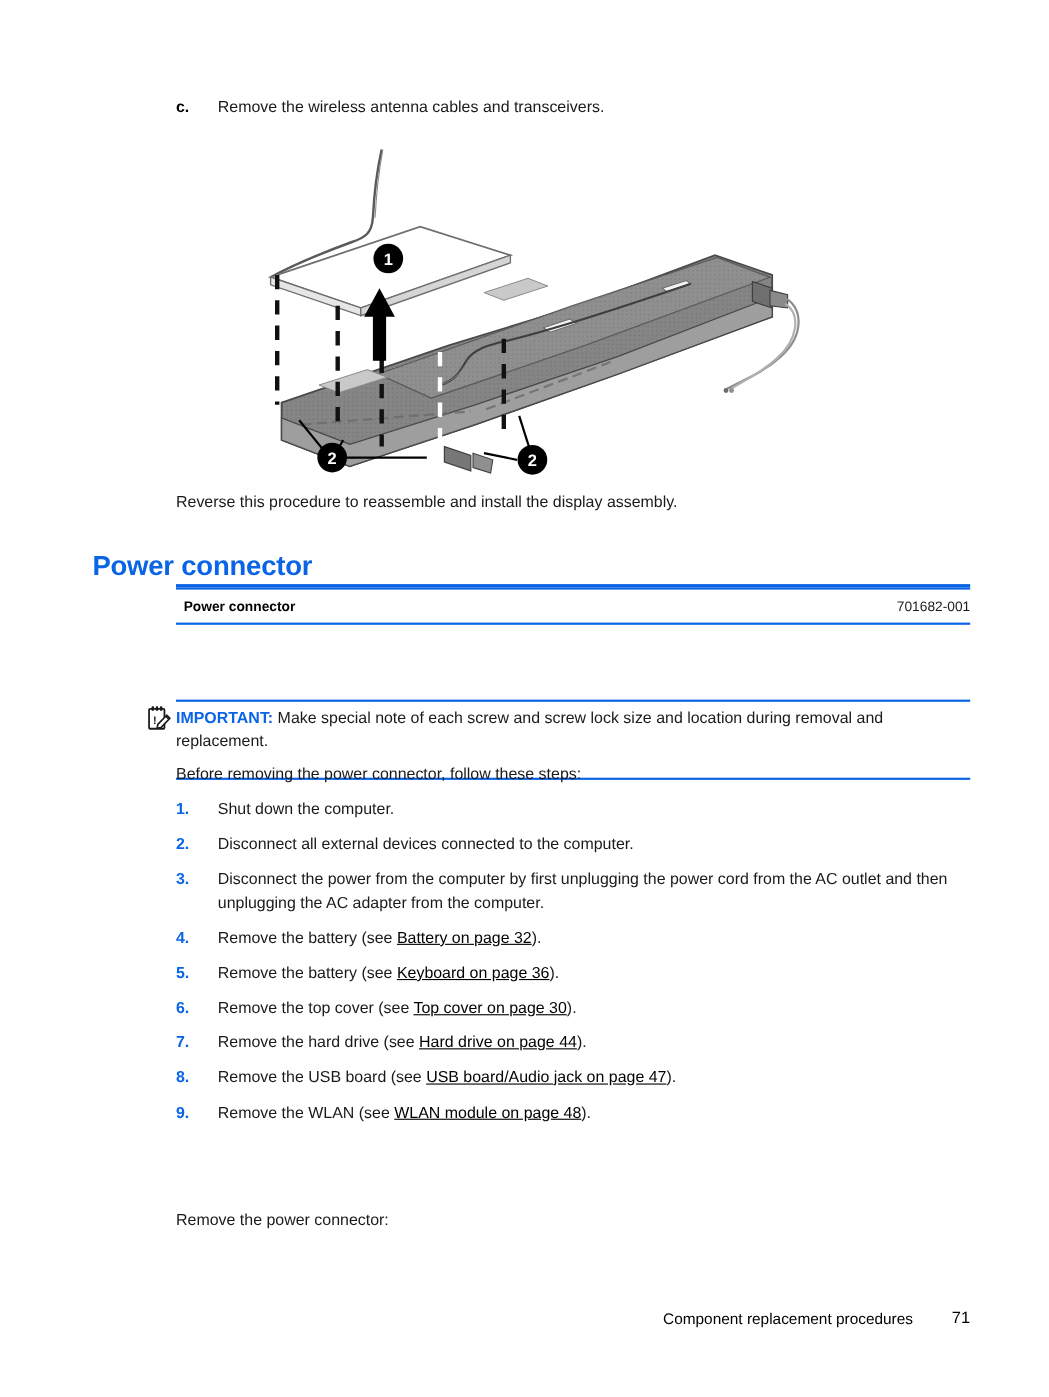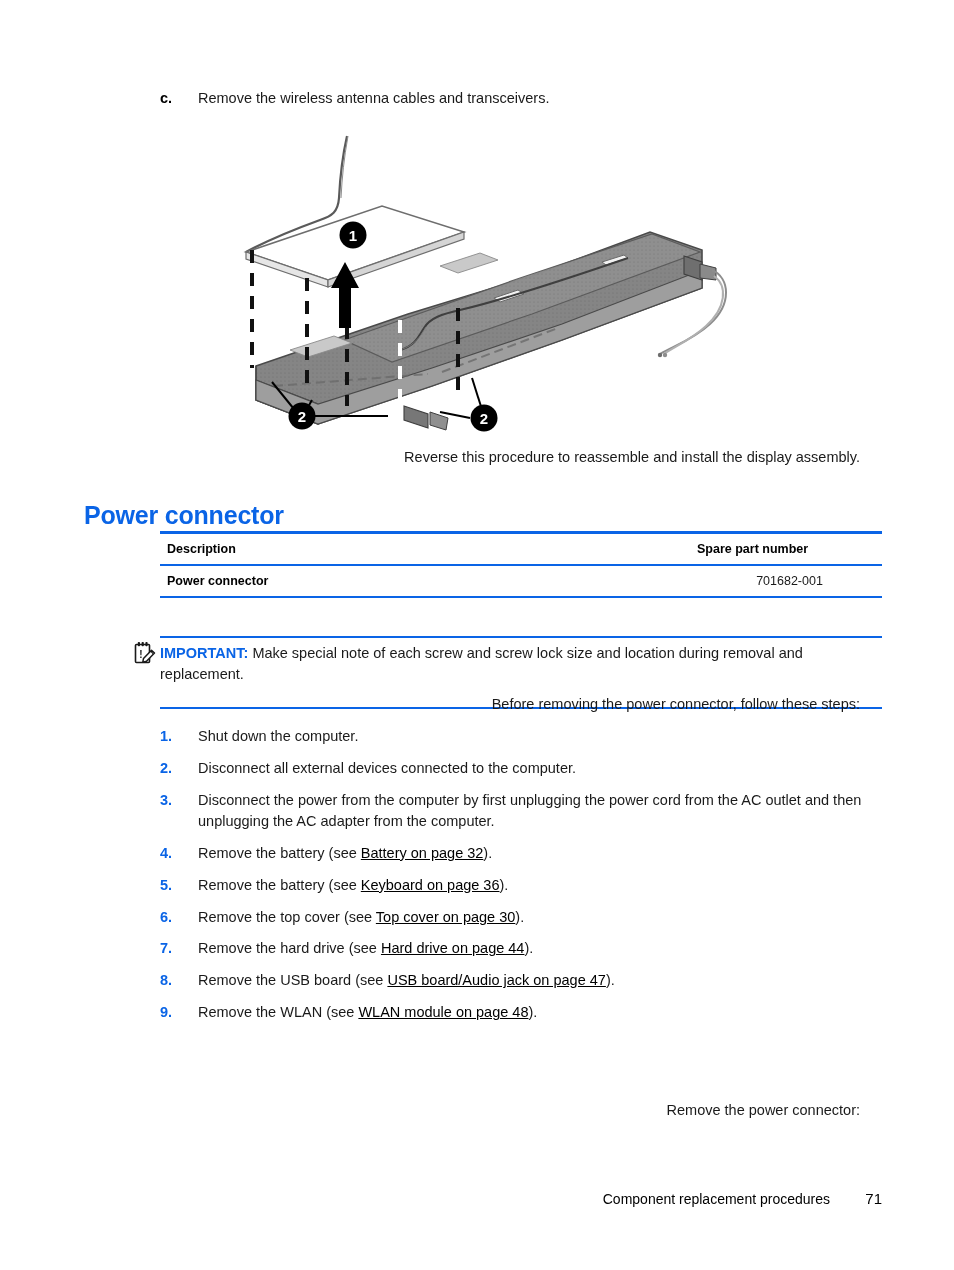--- a/index.html
+++ b/index.html
@@ -56,21 +56,20 @@
     height: 310px;
   }
   .figure svg { display: block; }
 
   
   .para {
     position: absolute;
     font-size: 14.5px;
     line-height: 1.5;
     color: #1a1a1a;
-    text-align: right;
   }
   .para-reverse { left: 160px; top: 447px; width: 700px; }
   .para-before  { left: 160px; top: 694px; width: 700px; }
   .para-final   { left: 160px; top: 1100px; width: 700px; }
 
   
   .h1 {
     position: absolute;
     left: 84px;
     top: 484px;
@@ -114,21 +113,21 @@
     flex: 0 0 185px;
     font-size: 12.5px;
     font-weight: bold;
     color: #000;
     text-align: left;
   }
   .tcell-num {
     flex: 0 0 185px;
     font-size: 12.5px;
     color: #1a1a1a;
-    text-align: center;
+    text-align: right;
   }
 
   
   .note {
     position: absolute;
     left: 160px;
     top: 636px;
     width: 722px;
   }
   .note-rule {
@@ -315,24 +314,20 @@
       </g>
     </svg>
   </div>
 
   <div class="para para-reverse">Reverse this procedure to reassemble and install the display assembly.</div>
 
   <h1 class="h1">Power connector</h1>
 
   <div class="parts-table">
     <div class="rule"></div>
-    <div class="trow">
-      <div class="tcell-desc">Description</div>
-      <div class="tcell-num-head">Spare part number</div>
-    </div>
     <div class="rule-thin"></div>
     <div class="trow">
       <div class="tcell-desc">Power connector</div>
       <div class="tcell-num">701682-001</div>
     </div>
     <div class="rule-thin"></div>
   </div>
 
   <div class="note-icon">
     <svg width="22" height="24" viewBox="0 0 22 24" xmlns="http://www.w3.org/2000/svg">

